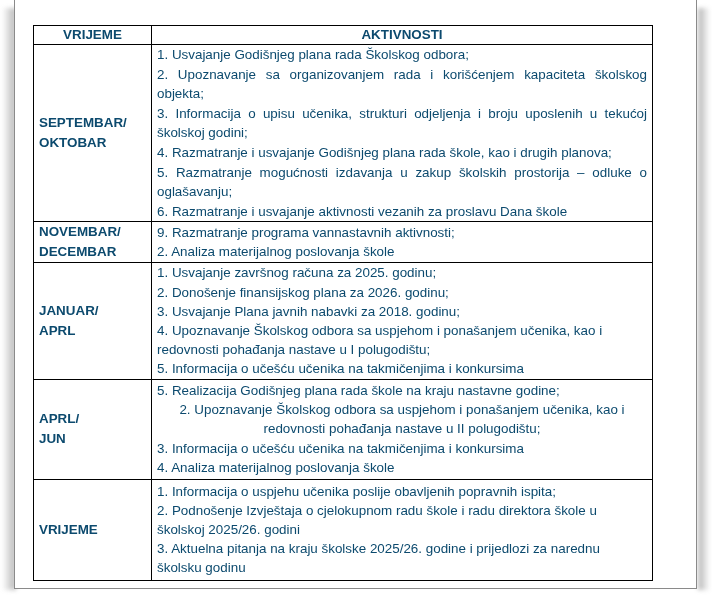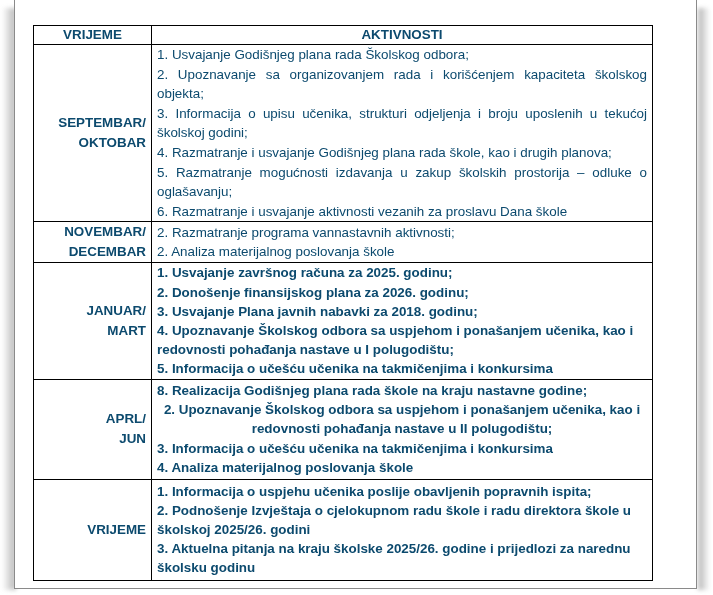--- a/index.html
+++ b/index.html
@@ -60,32 +60,32 @@
     table.plan th {
       font-weight: bold;
       text-align: center;
       height: 18px;
       line-height: 18px;
       font-size: 13.4px;
     }
     th.col-time { width: 107px; }
     td.time {
       font-weight: bold;
-      text-align: right;
+      text-align: left;
       line-height: 20px;
       padding: 0 2px;
     }
     td.acts {
       padding: 0 5px 0 5px;
     }
     .act {
       line-height: 19.6px;
       text-align: justify;
     }
-    .act.tight { line-height: 19.2px; font-weight: bold; }
+    .act.tight { line-height: 19.2px; }
     .time-line { display: block; }
   </style>
 </head>
 <body>
 
 <div class="shadow-left"></div>
 <div class="shadow-right"></div>
 
 <div class="page">
   <table class="plan">
@@ -111,46 +111,46 @@
           <div class="act">6. Razmatranje i usvajanje aktivnosti vezanih za proslavu Dana škole</div>
         </td>
       </tr>
 
       <tr style="height:41px;padding-left:41px;">
         <td class="time">
           <span class="time-line">NOVEMBAR/</span>
           <span class="time-line">DECEMBAR</span>
         </td>
         <td class="acts">
-          <div class="act">2. Razmatranje programa vannastavnih aktivnosti;</div>
+          <div class="act">9. Razmatranje programa vannastavnih aktivnosti;</div>
           <div class="act">2. Analiza materijalnog poslovanja škole</div>
         </td>
       </tr>
 
       <tr style="height:116px;">
         <td class="time">
           <span class="time-line">JANUAR/</span>
-          <span class="time-line">MART</span>
+          <span class="time-line">APRL</span>
         </td>
         <td class="acts">
           <div class="act tight">1. Usvajanje završnog računa za 2025. godinu;</div>
           <div class="act tight">2. Donošenje finansijskog plana za 2026. godinu;</div>
           <div class="act tight">3. Usvajanje Plana javnih nabavki za 2018. godinu;</div>
           <div class="act tight" style="text-align:left;">4. Upoznavanje Školskog odbora sa uspjehom i ponašanjem učenika, kao i redovnosti pohađanja nastave u I polugodištu;</div>
           <div class="act tight">5. Informacija o učešću učenika na takmičenjima i konkursima</div>
         </td>
       </tr>
 
       <tr style="height:100px;">
         <td class="time">
           <span class="time-line">APRL/</span>
           <span class="time-line">JUN</span>
         </td>
         <td class="acts">
-          <div class="act tight">8. Realizacija Godišnjeg plana rada škole na kraju nastavne godine;</div>
+          <div class="act tight">5. Realizacija Godišnjeg plana rada škole na kraju nastavne godine;</div>
           <div class="act tight" style="text-align:center;">2. Upoznavanje Školskog odbora sa uspjehom i ponašanjem učenika, kao i redovnosti pohađanja nastave u II polugodištu;</div>
           <div class="act tight">3. Informacija o učešću učenika na takmičenjima i konkursima</div>
           <div class="act tight">4. Analiza materijalnog poslovanja škole</div>
         </td>
       </tr>
 
       <tr style="height:101px;">
         <td class="time">
           <span class="time-line">VRIJEME</span>
         </td>

